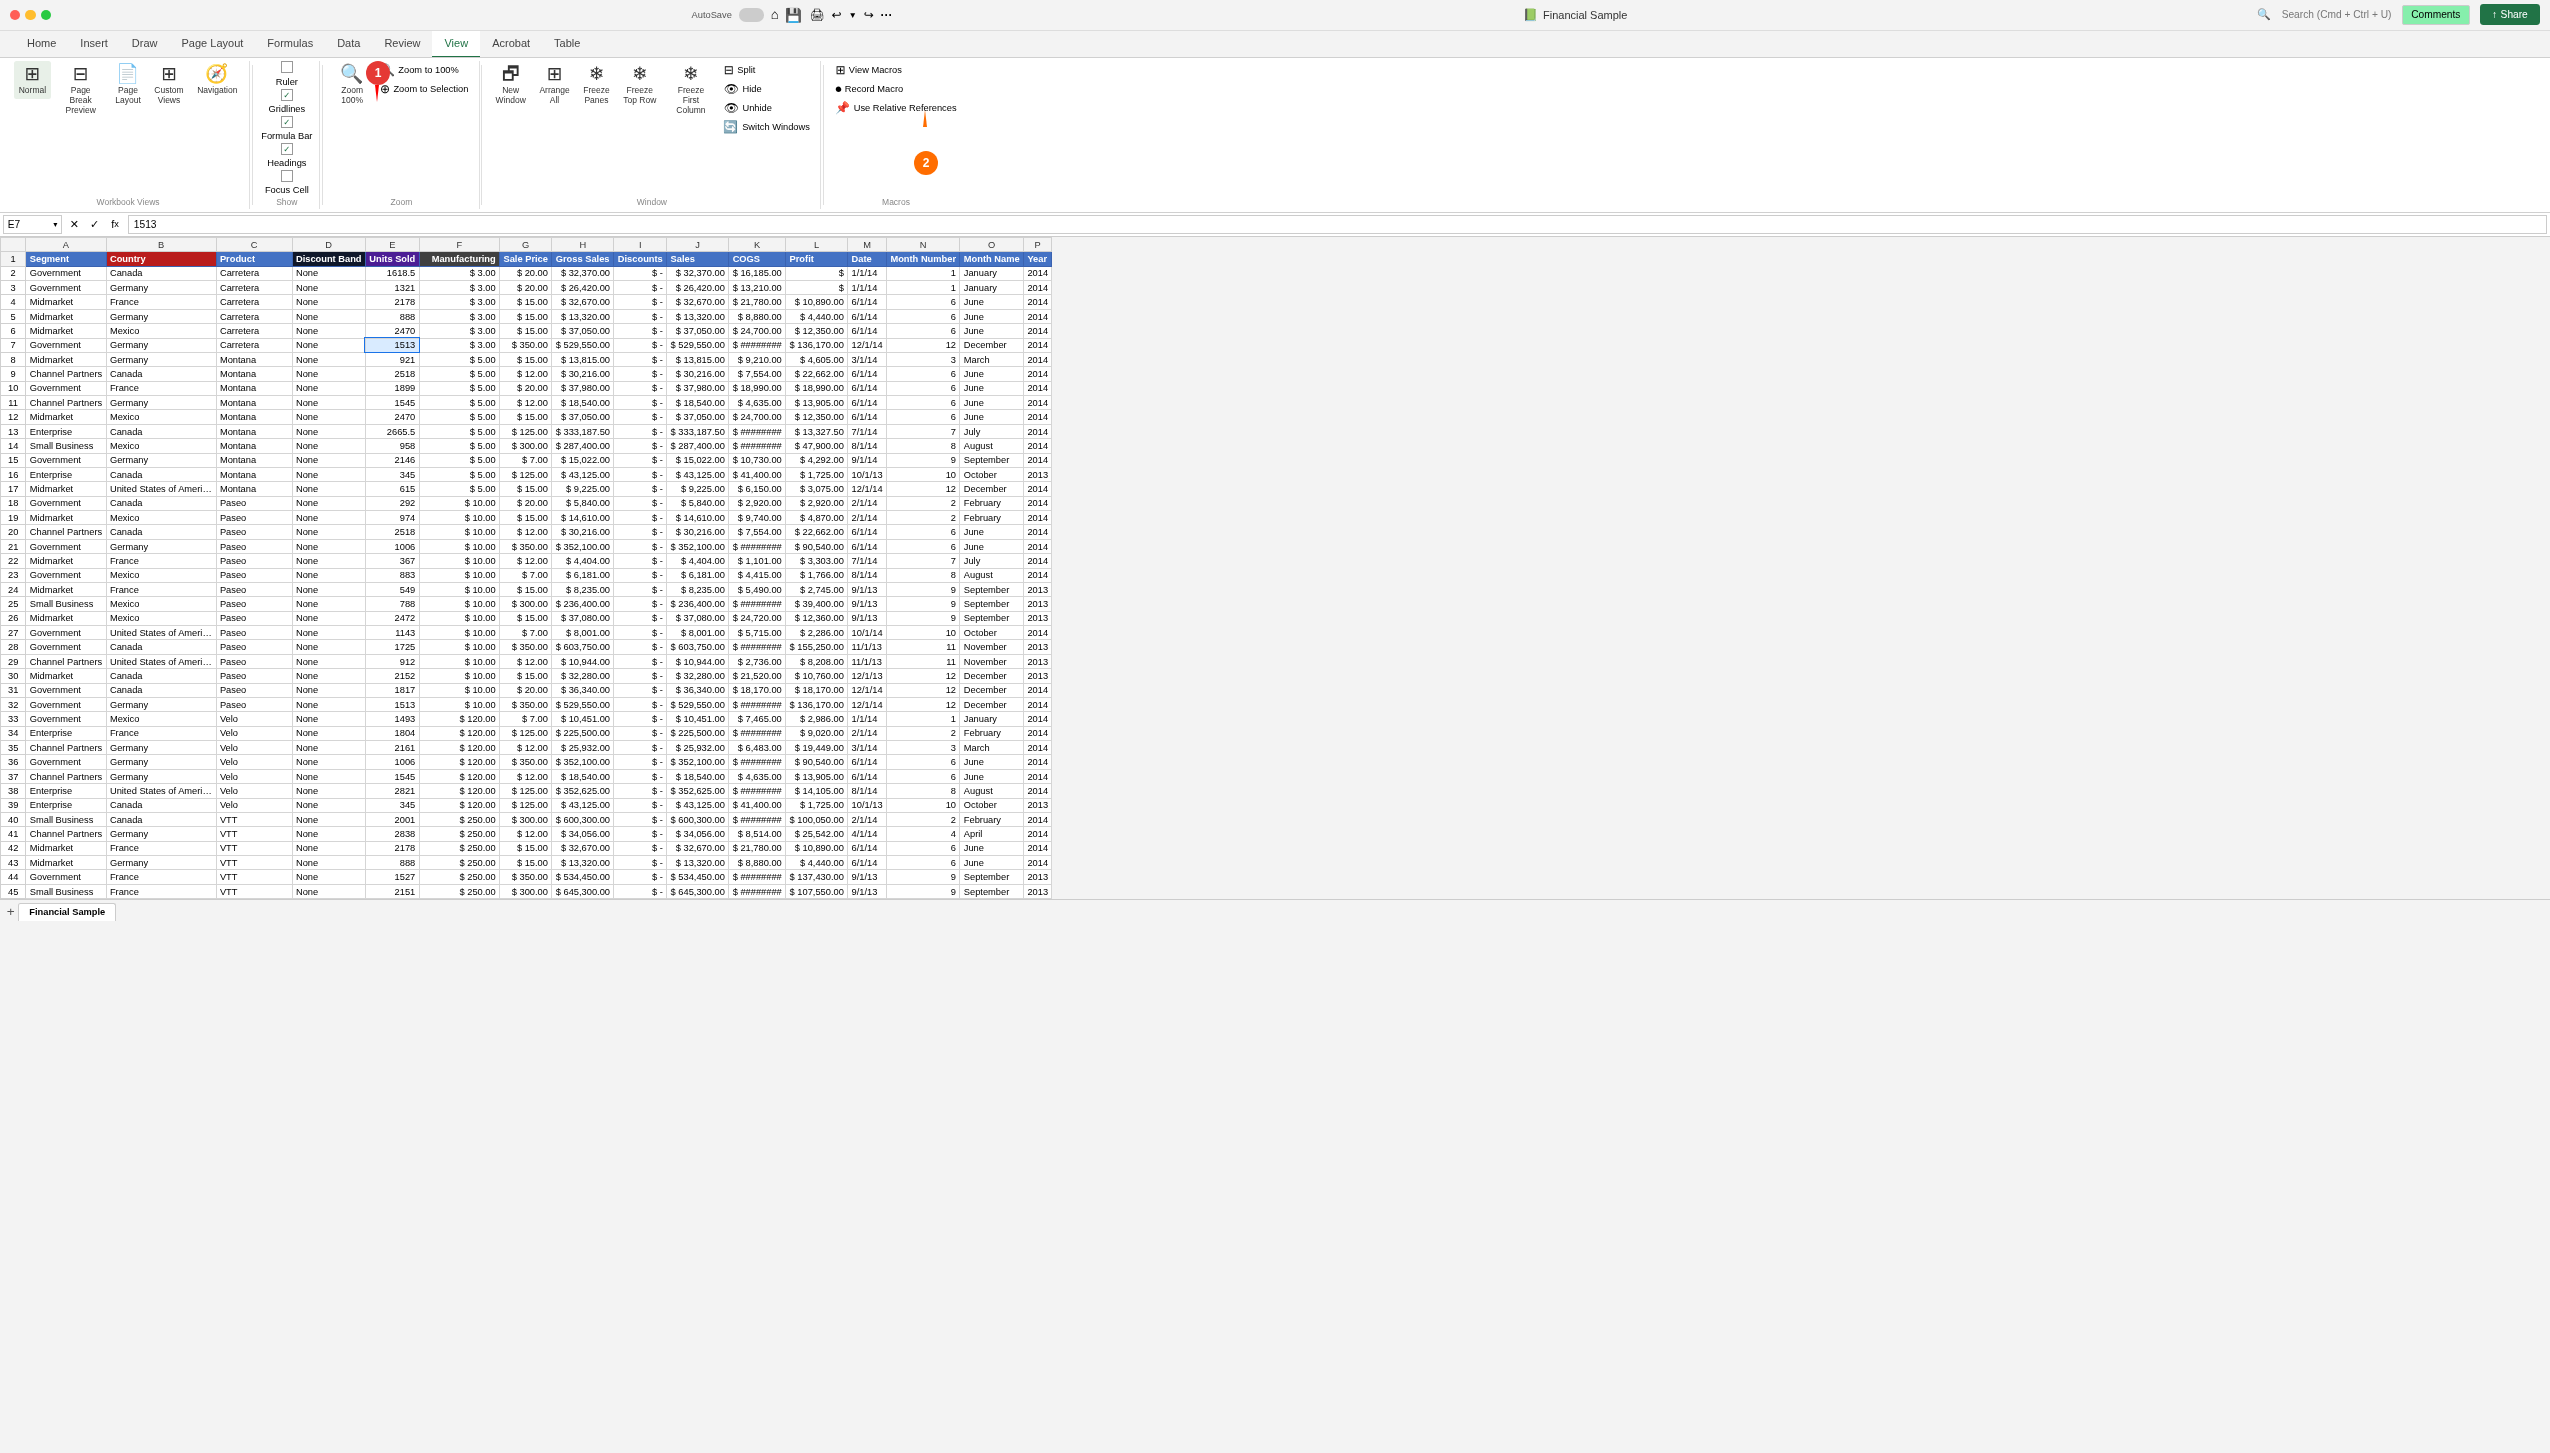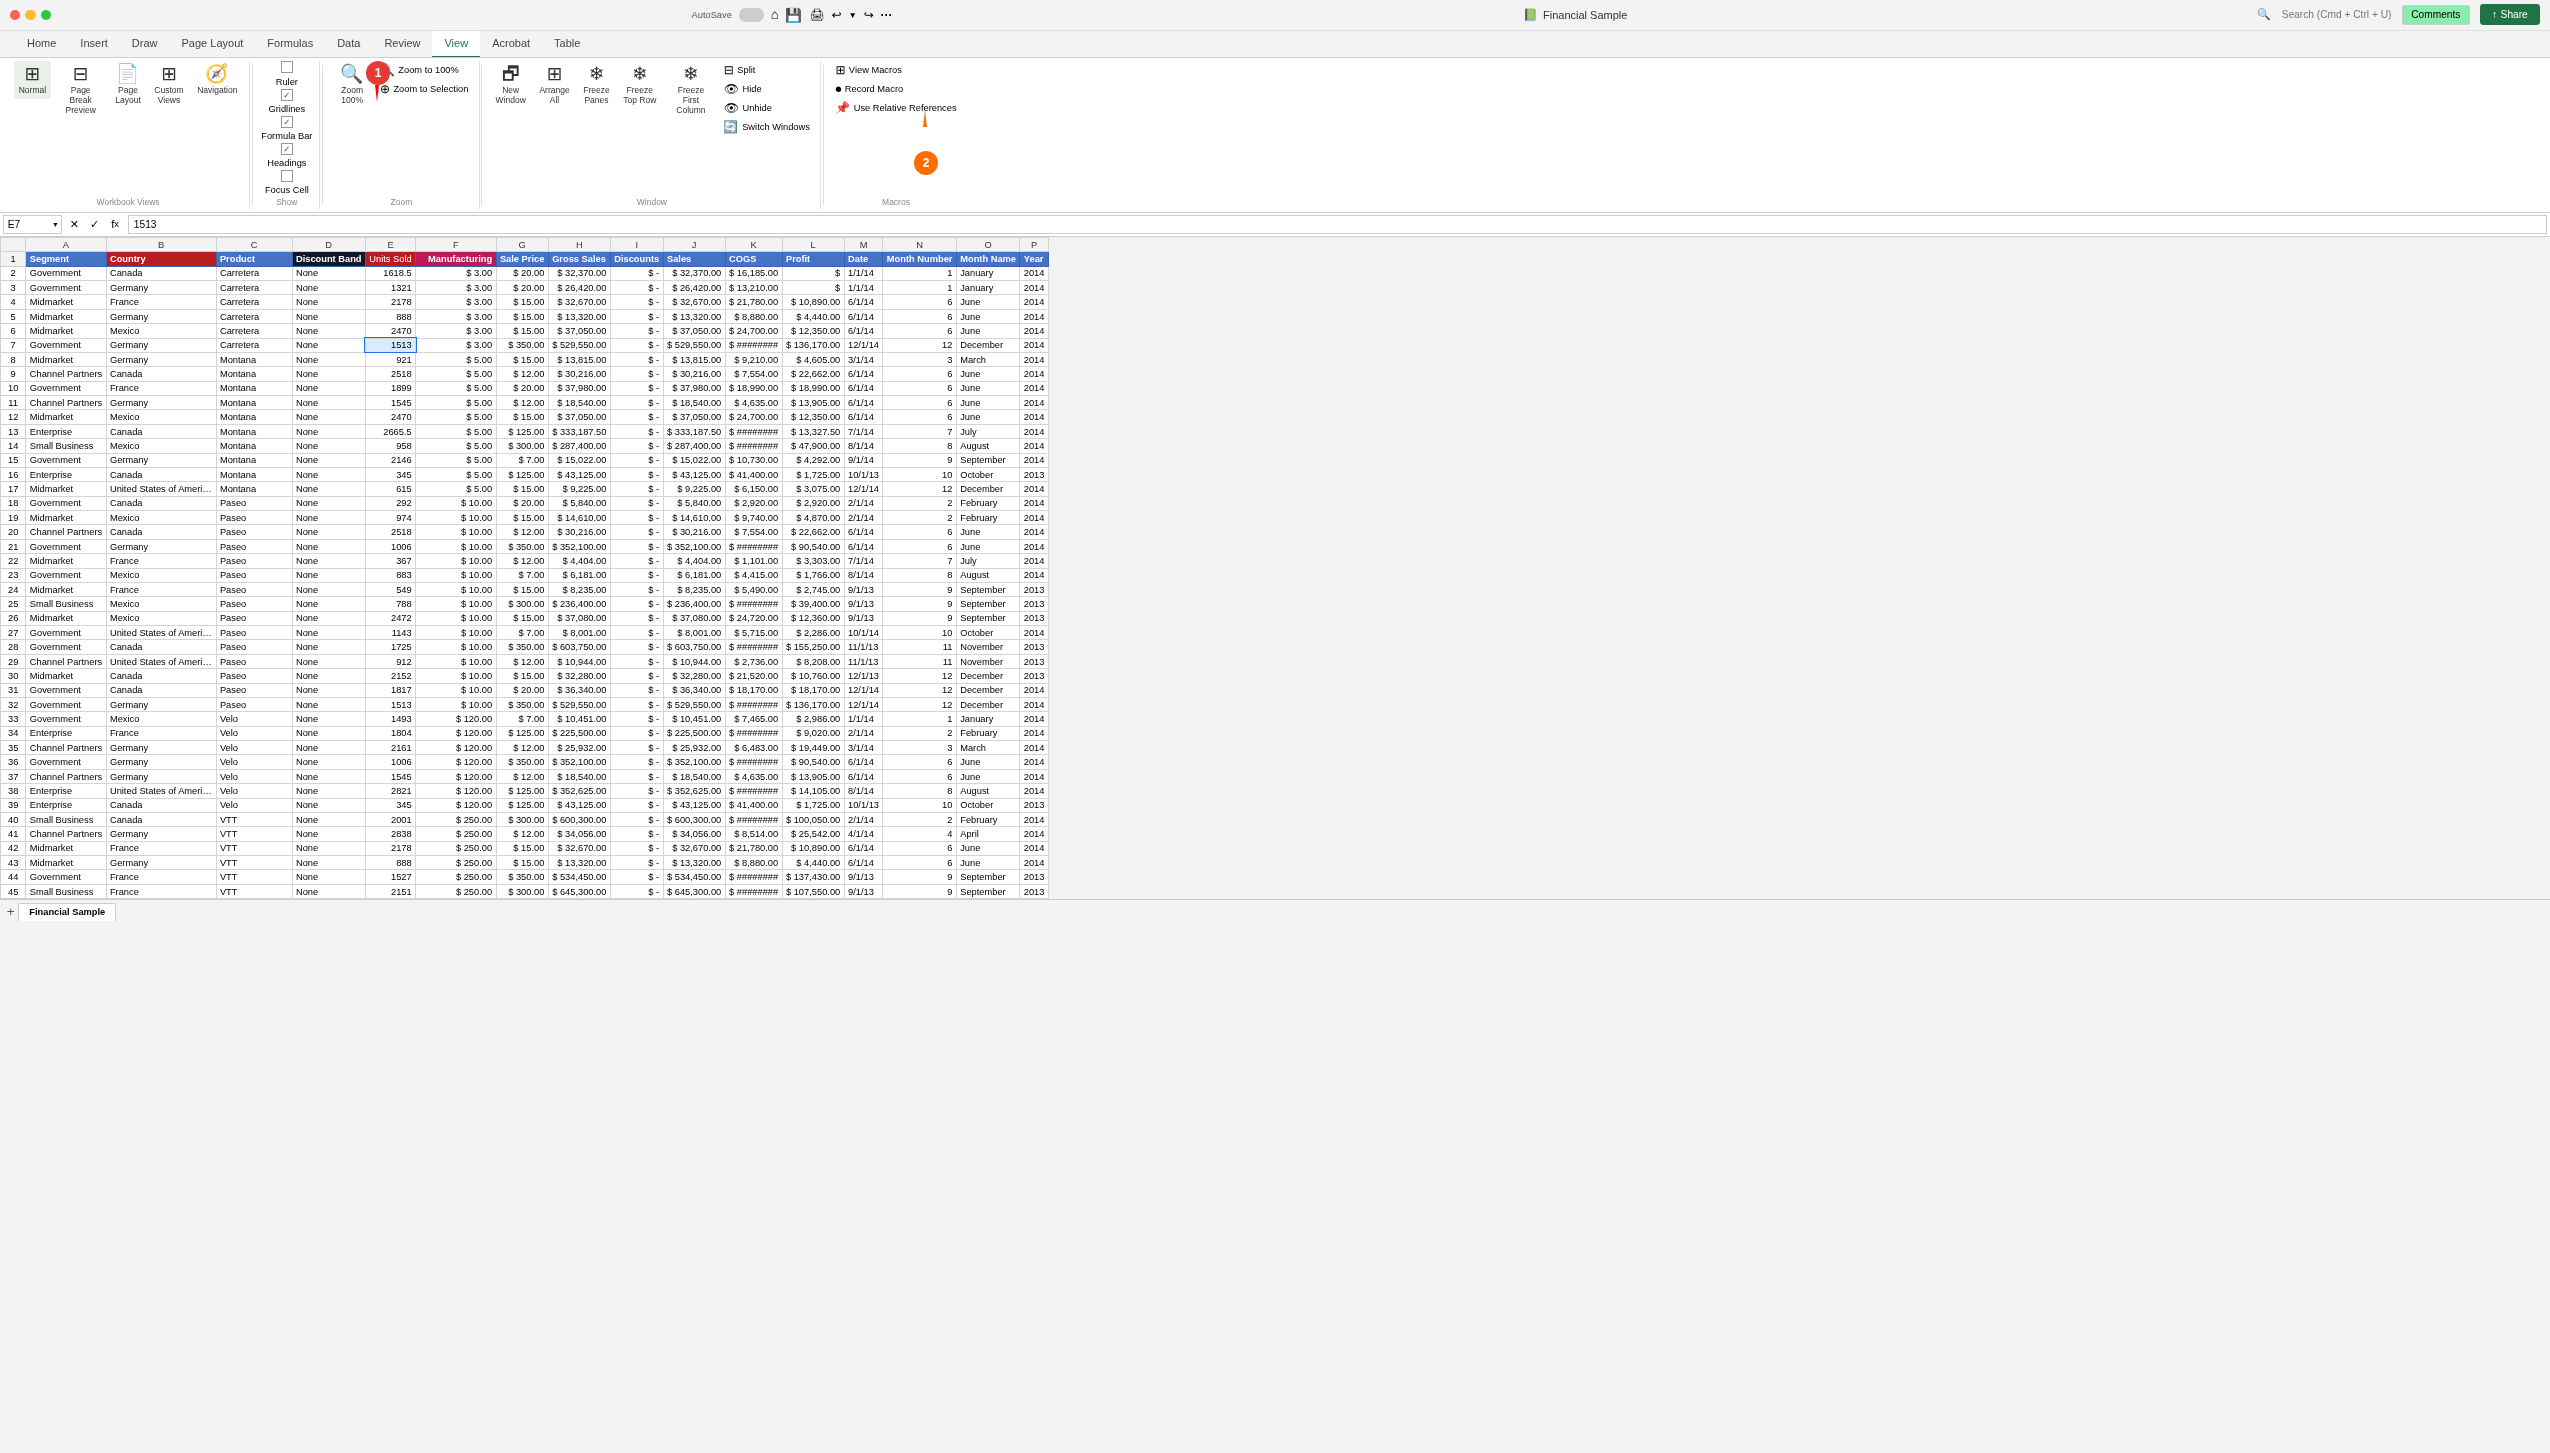--- a/index.html
+++ b/index.html
@@ -326,22 +326,22 @@
         </tr>
       </thead>
       <tbody id="table-body">
 
         <tr style="background:#4472c4;">
           <td class="row-header" style="background:#f3f3f3;">1</td>
           <td style="background:#4472c4; color:white; font-weight:bold; border:0.8px solid #3a62b0;">Segment</td>
           <td style="background:#b91c1c; color:white; font-weight:bold; border:0.8px solid #3a62b0;">Country</td>
           <td style="background:#4472c4; color:white; font-weight:bold; border:0.8px solid #3a62b0;">Product</td>
           <td style="background:#0f172a; color:white; font-weight:bold; border:0.8px solid #3a62b0;text-align:center;">Discount Band</td>
-          <td style="background:#b91c1c; color:white; font-weight:normal; border:0.8px solid #3a62b0;">Units Sold</td>
-          <td style="background:#be185d; color:white; font-weight:bold; border:0.8px solid #3a62b0;padding-left:12px;">Manufacturing</td>
+          <td style="background:#4c1d95; color:white; font-weight:bold; border:0.8px solid #3a62b0;">Units Sold</td>
+          <td style="background:#404040; color:white; font-weight:bold; border:0.8px solid #3a62b0;padding-left:12px;">Manufacturing</td>
           <td style="background:#4472c4; color:white; font-weight:bold; border:0.8px solid #3a62b0;">Sale Price</td>
           <td style="background:#4472c4; color:white; font-weight:bold; border:0.8px solid #3a62b0;">Gross Sales</td>
           <td style="background:#4472c4; color:white; font-weight:bold; border:0.8px solid #3a62b0;">Discounts</td>
           <td style="background:#4472c4; color:white; font-weight:bold; border:0.8px solid #3a62b0;">Sales</td>
           <td style="background:#4472c4; color:white; font-weight:bold; border:0.8px solid #3a62b0;">COGS</td>
           <td style="background:#4472c4; color:white; font-weight:bold; border:0.8px solid #3a62b0;">Profit</td>
           <td style="background:#4472c4; color:white; font-weight:bold; border:0.8px solid #3a62b0;">Date</td>
           <td style="background:#4472c4; color:white; font-weight:bold; border:0.8px solid #3a62b0;">Month Number</td>
           <td style="background:#4472c4; color:white; font-weight:bold; border:0.8px solid #3a62b0;">Month Name</td>
           <td style="background:#4472c4; color:white; font-weight:bold; border:0.8px solid #3a62b0;">Year</td>

